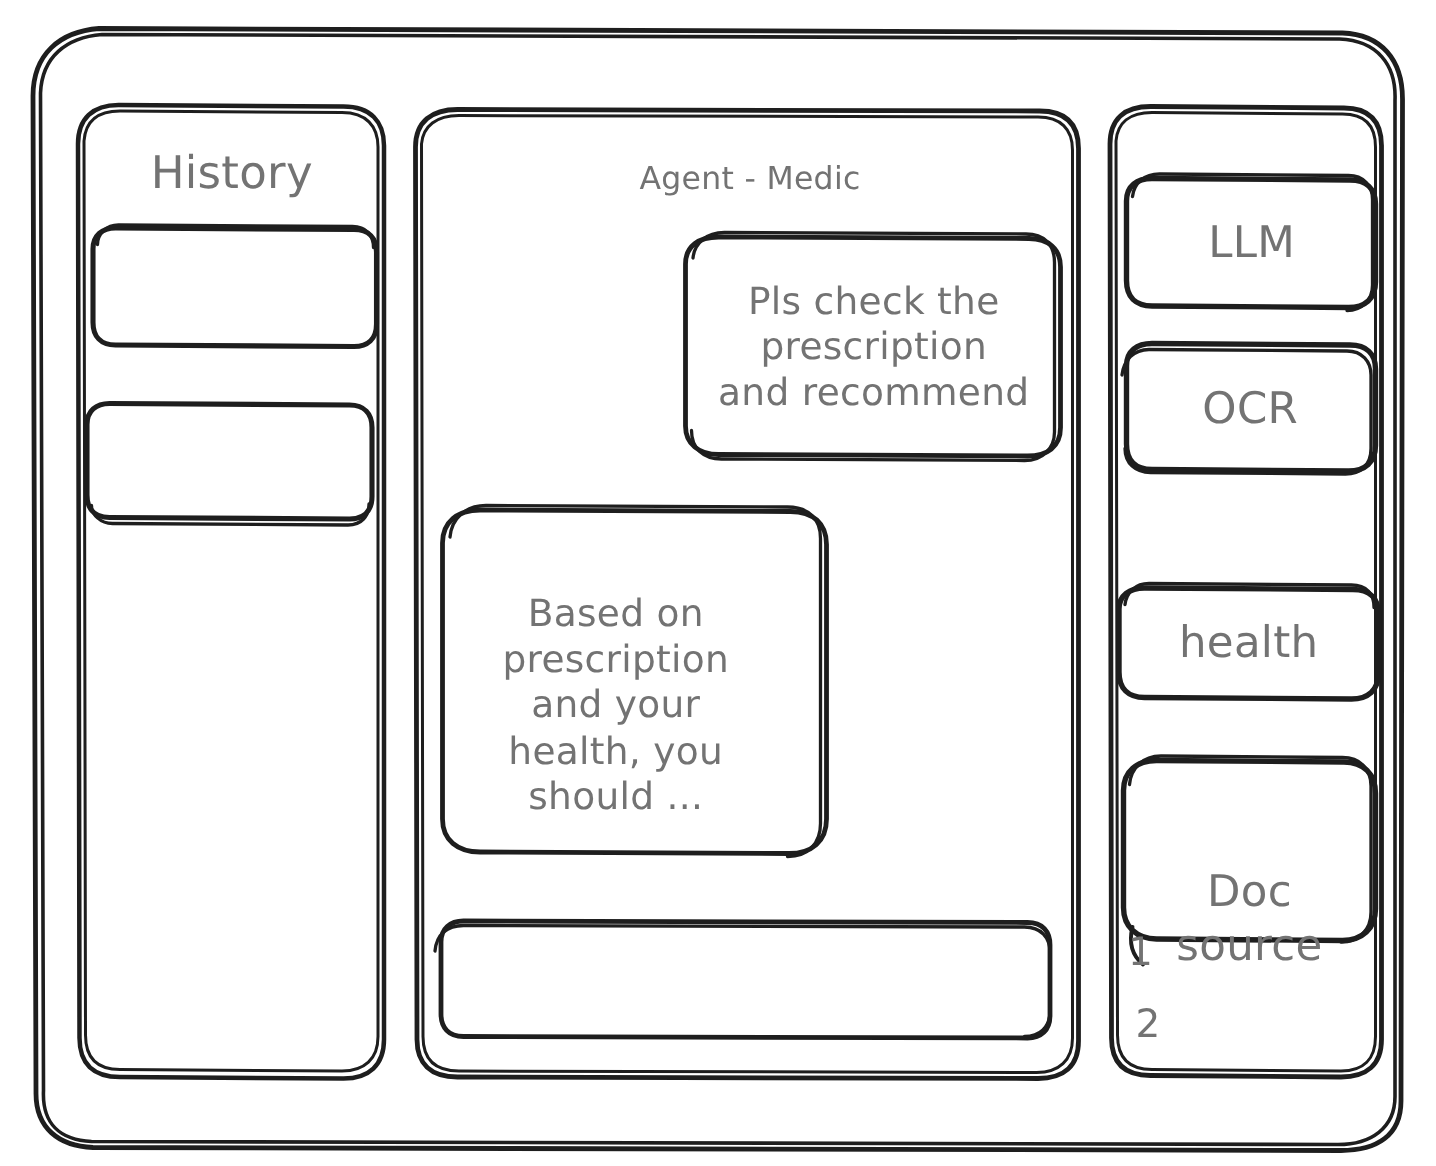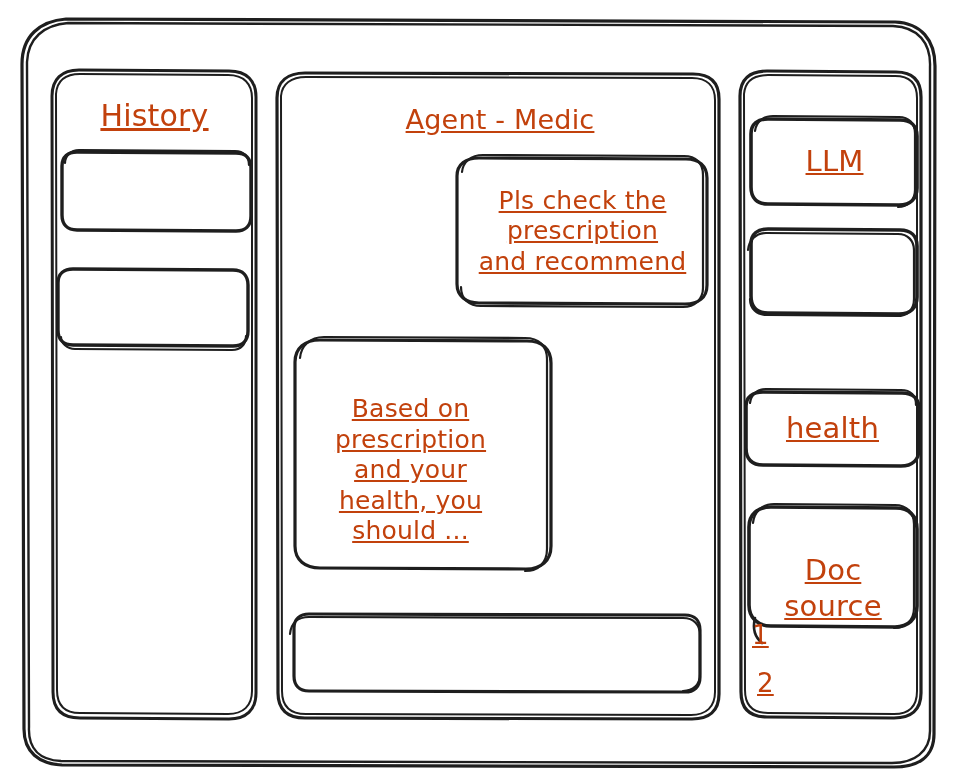--- a/index.html
+++ b/index.html
@@ -30,30 +30,29 @@
     position: absolute;
     box-sizing: border-box;
     display: flex;
     align-items: center;
     justify-content: center;
     text-align: center;
     color: #1e1e1e;
     background: transparent;
   }
   .label {
-    color: #c2410c;
+    color: #737373;
     font-family: "DejaVu Sans", sans-serif;
     font-weight: 400;
     line-height: 1.22;
     white-space: pre-line;
     letter-spacing: 0.2px;
-    text-decoration: underline;
   }
   .title-lg { font-size: 30px; }
-  .title-md { font-size: 27px; }
+  .title-md { font-size: 21px; }
   .bubble-txt { font-size: 25px; text-align: center; }
   .btn-txt { font-size: 29px; }
   .list-num { font-size: 26px; }
 </style>
 </head>
 <body>
 
 <div id="canvas">
 
   <svg id="sketch-layer" viewBox="0 0 957 777" xmlns="http://www.w3.org/2000/svg">
@@ -139,26 +138,29 @@
   <div class="box" style="left:293px; top:614px; width:408px; height:78px;">
     <span class="label bubble-txt"></span>
   </div>
 
   <div class="box" style="left:740px; top:71px; width:182px; height:648px;"></div>
 
   <div class="box" style="left:751px; top:118px; width:167px; height:88px;">
     <span class="label btn-txt">LLM</span>
   </div>
 
+  <div class="box" style="left:750px; top:229px; width:167px; height:87px;">
+    <span class="label btn-txt">OCR</span>
+  </div>
 
   <div class="box" style="left:746px; top:390px; width:173px; height:77px;">
     <span class="label btn-txt">health</span>
   </div>
 
-  <div class="box" style="left:749px; top:509px; width:168px; height:159px;">
+  <div class="box" style="left:749px; top:533px; width:168px; height:159px;">
     <span class="label btn-txt">Doc
 source</span>
   </div>
 
   <div class="box" style="left:752px; top:616px; width:36px; height:40px; justify-content:flex-start;">
     <span class="label list-num">1</span>
   </div>
 
   <div class="box" style="left:757px; top:664px; width:36px; height:40px; justify-content:flex-start;">
     <span class="label list-num">2</span>

